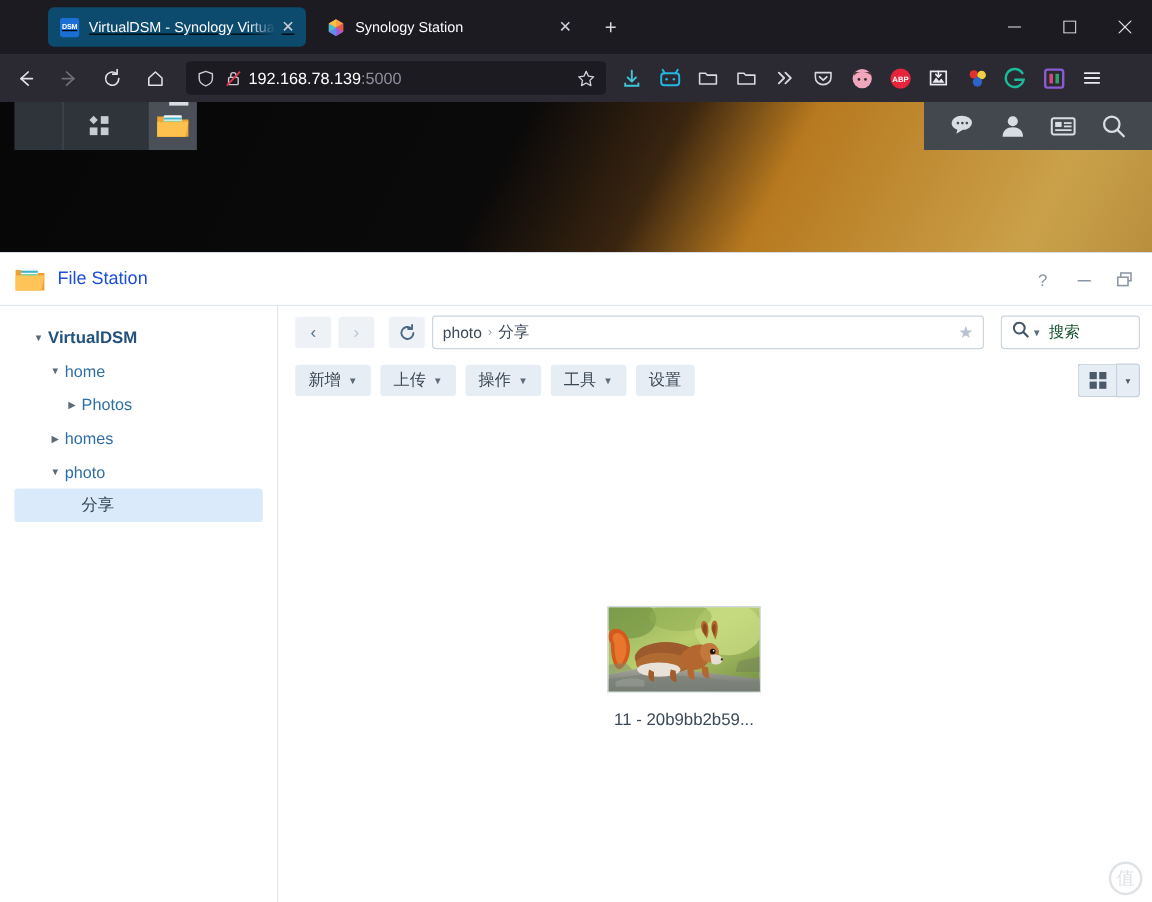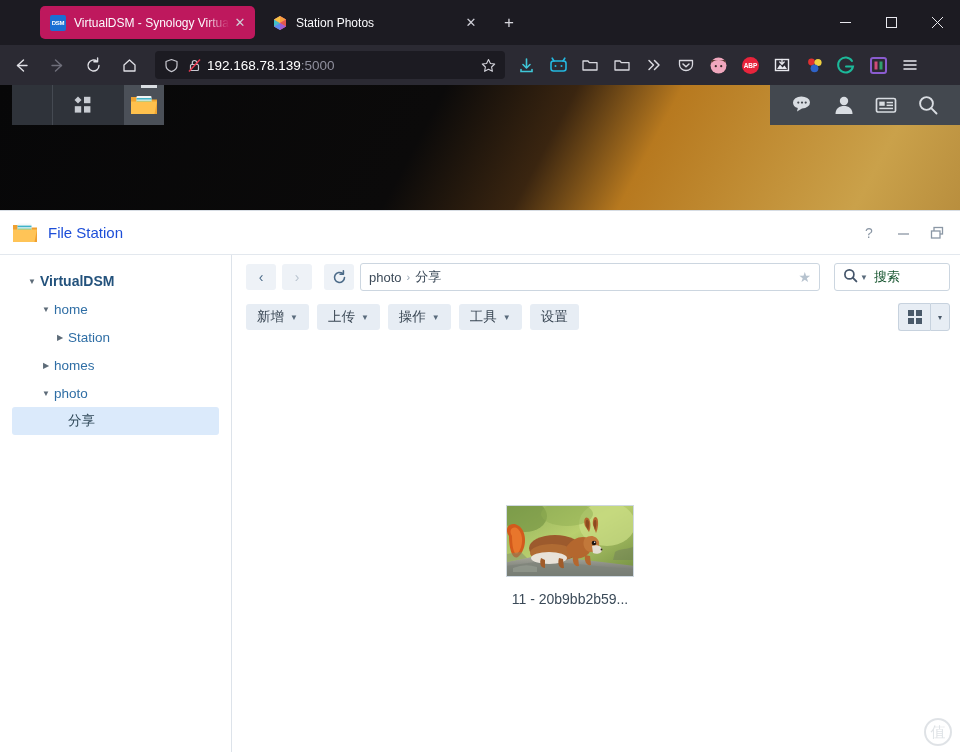--- a/index.html
+++ b/index.html
@@ -14,21 +14,21 @@
   
   .browser-tabstrip {
     position: absolute; left: 0; top: 0; width: 960px; height: 45px;
     background: #1c1b22;
   }
   .tab {
     position: absolute; top: 6px; height: 33px;
     display: flex; align-items: center; border-radius: 5px;
     padding: 0 6px 0 10px; cursor: default;
   }
-  .tab.active { left: 40px; width: 215px; background: #be185d; }
+  .tab.active { left: 40px; width: 215px; background: #0c4a6e; text-decoration: underline; }
   .tab.inactive { left: 262px; width: 224px; background: transparent; }
   .tab-favicon { width: 16px; height: 16px; flex: 0 0 16px; margin-right: 8px; position: relative; }
   .fav-dsm {
     width: 16px; height: 16px; background: #1a6fd4; border-radius: 2px;
     font-size: 6px; color: #fff; font-weight: bold;
     display: flex; align-items: center; justify-content: center;
     letter-spacing: -0.2px;
   }
   .tab-title {
     flex: 1 1 auto; color: #fbfbfe; font-size: 12px;
@@ -235,21 +235,21 @@
         <svg width="16" height="16" viewBox="0 0 16 16">
           <polygon points="8,1 14,4.5 14,11.5 8,15 2,11.5 2,4.5" fill="#f06292"></polygon>
           <polygon points="8,1 14,4.5 8,8" fill="#f9a03f"></polygon>
           <polygon points="8,8 14,4.5 14,11.5" fill="#e2574c"></polygon>
           <polygon points="8,8 14,11.5 8,15" fill="#9c5fd6"></polygon>
           <polygon points="8,8 8,15 2,11.5" fill="#5b8def"></polygon>
           <polygon points="8,8 2,11.5 2,4.5" fill="#3fc1c9"></polygon>
           <polygon points="8,8 2,4.5 8,1" fill="#f6c244"></polygon>
         </svg>
       </span>
-      <span class="tab-title">Station Photos</span>
+      <span class="tab-title">Synology Station</span>
       <span class="tab-close">✕</span>
     </div>
 
     <div class="newtab-btn">+</div>
 
     <div class="winbtns">
       <div class="winbtn">
         <svg width="11" height="11">
             <line x1="0" y1="5.5" x2="11" y2="5.5" stroke="#e8e8ee" stroke-width="1"></line>
           </svg>
@@ -495,21 +495,21 @@
           <div class="tree-row root">
             <span class="tw">▼</span>
             <span class="tree-label">VirtualDSM</span>
           </div>
           <div class="tree-row ind-1">
             <span class="tw">▼</span>
             <span class="tree-label">home</span>
           </div>
           <div class="tree-row ind-2">
             <span class="tw">▶</span>
-            <span class="tree-label">Station</span>
+            <span class="tree-label">Photos</span>
           </div>
           <div class="tree-row ind-1">
             <span class="tw">▶</span>
             <span class="tree-label">homes</span>
           </div>
           <div class="tree-row ind-1">
             <span class="tw">▼</span>
             <span class="tree-label">photo</span>
           </div>
           <div class="tree-row ind-3 selected">

